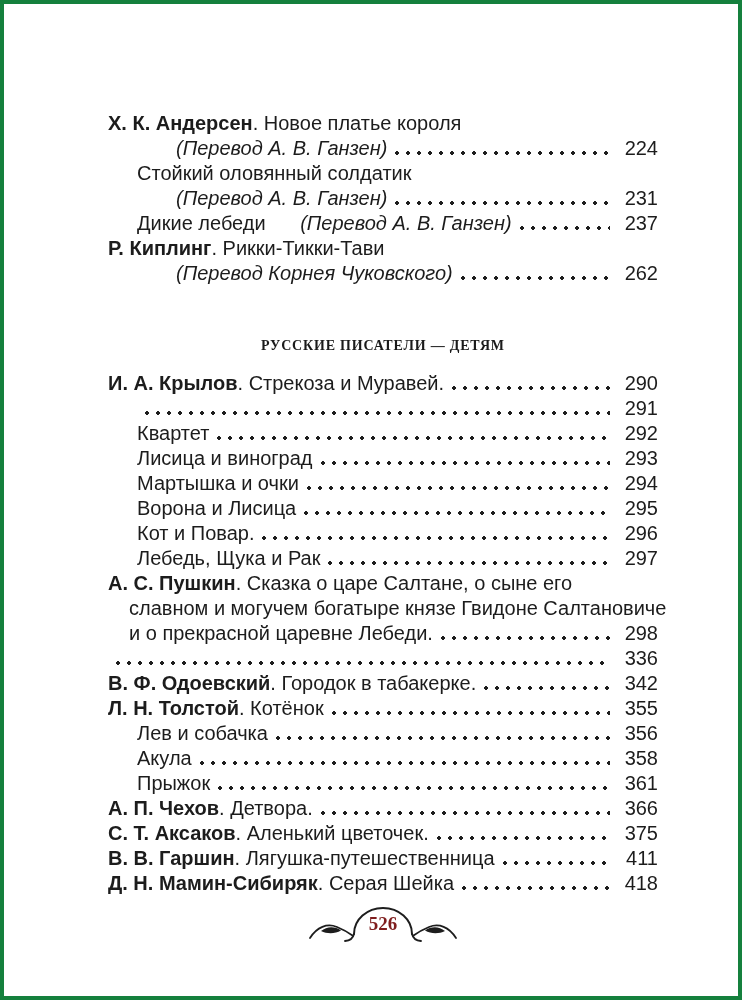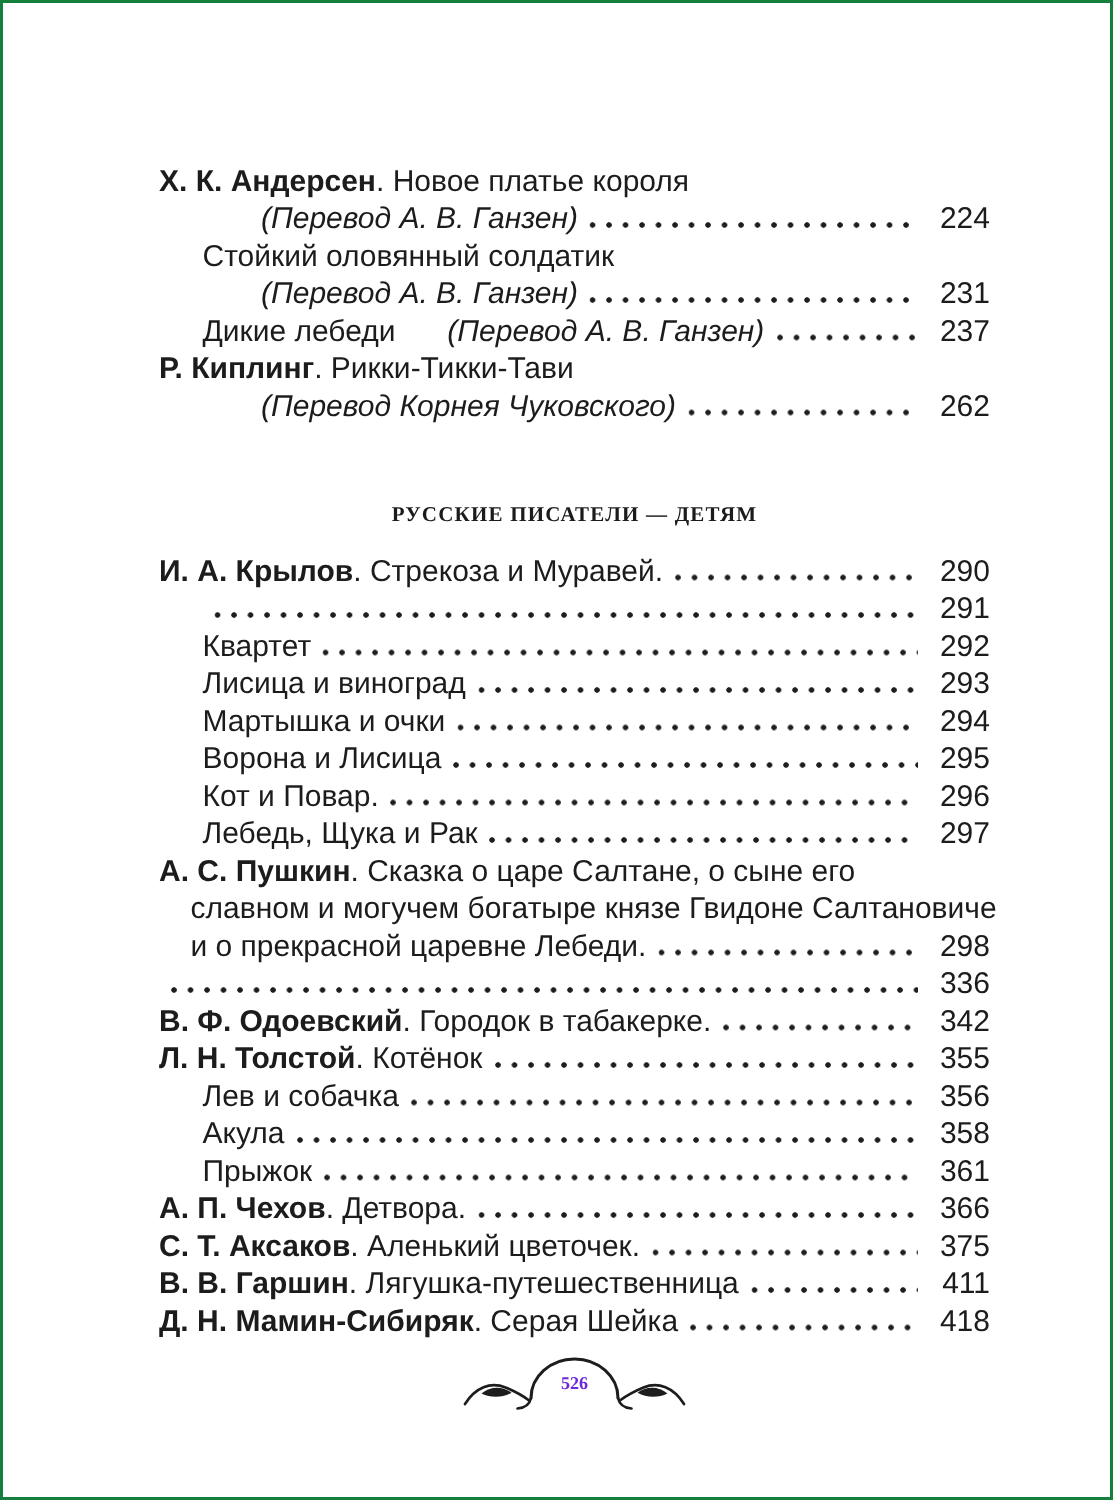--- a/index.html
+++ b/index.html
@@ -8,21 +8,21 @@
     background: #ffffff;
     font-family: "Liberation Sans", "DejaVu Sans", sans-serif;
     color: #1c1c1c;
     position: relative;
     overflow: hidden;
   }
   .page {
     position: absolute; inset: 0;
     box-sizing: border-box;
     background: #ffffff;
-    border: 2px solid #15803d;
+    border: 4px solid #15803d;
   }
   .content {
     box-sizing: border-box;
     padding: 107px 80px 0 104px; 
   }
   .toc-section { }
   .row {
     display: flex;
     align-items: baseline;
     height: 25px;
@@ -68,23 +68,23 @@
     width: 150px;
     height: 46px;
     margin: 7px auto 0 auto;
   }
   .footer svg { position: absolute; left: 0; top: 0; }
   .footer .pagenum-wrap {
     position: absolute; left: 0; top: 10px; width: 100%;
     text-align: center;
     font-family: "Liberation Serif", "DejaVu Serif", serif;
     font-weight: 700;
-    font-size: 12px;
+    font-size: 19px;
     line-height: 22px;
-    color: #6d28d9;
+    color: #7f1d1d;
   }
 </style>
 </head>
 <body>
 
 <div class="page">
   <div class="content">
 
     <div class="toc-section">
         <div class="row ind-author">

